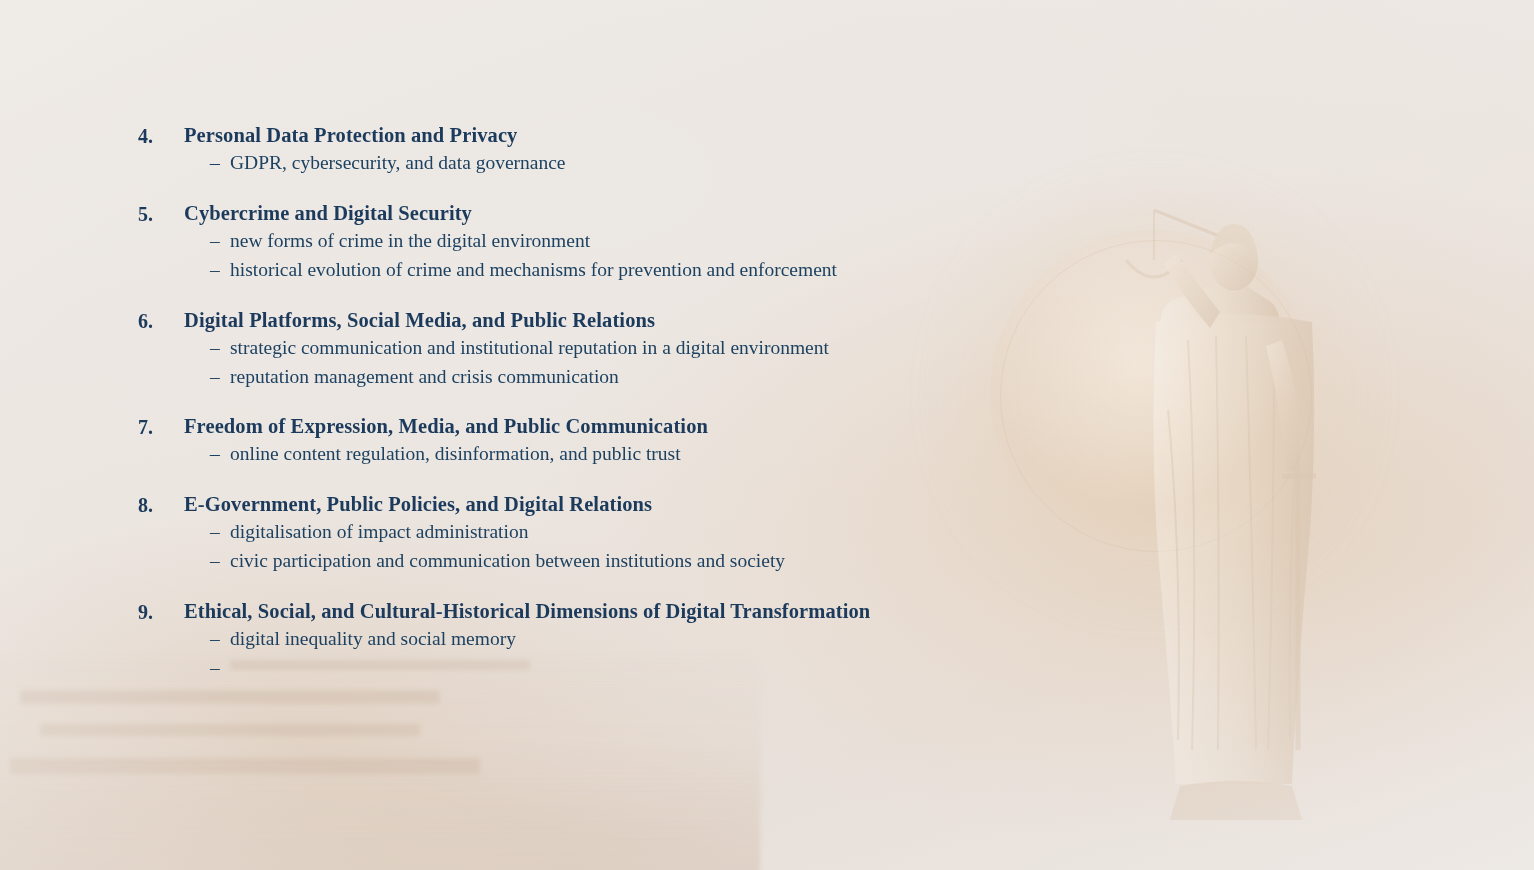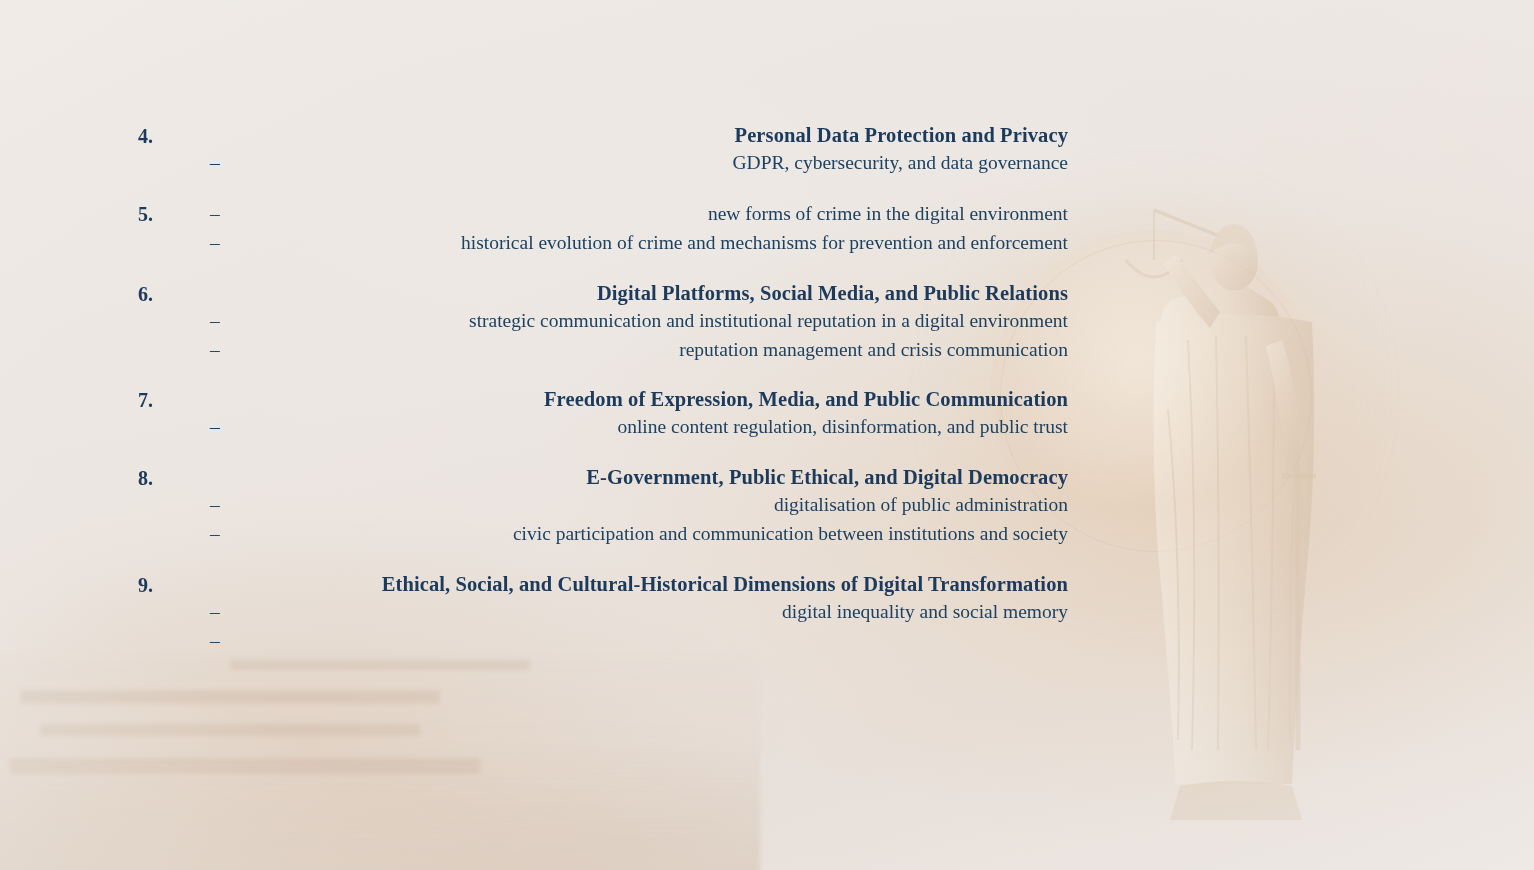--- a/index.html
+++ b/index.html
@@ -101,21 +101,21 @@
 
   .num {
     width: 46px;
     flex: 0 0 46px;
     font-size: 20px;
     font-weight: bold;
     color: #1b3a5c;
     line-height: 1.35;
     padding-top: 1px;
   }
-  .body { flex: 1; text-align: right; }
+  .body { flex: 1; }
   .title {
     font-size: 20.5px;
     font-weight: bold;
     color: #1b3a5c;
     line-height: 1.32;
     letter-spacing: 0.1px;
   }
   .sub {
     font-size: 19.5px;
     color: #1c4161;
@@ -202,20 +202,21 @@
       <div class="body">
         <div class="title">Personal Data Protection and Privacy</div>
         <div class="sub"><span class="dash">–</span></div>
         <div class="sub"><span class="dash">–</span><span>GDPR, cybersecurity, and data governance</span></div>
       </div>
     </div>
 
     <div class="item">
       <div class="num">5.</div>
       <div class="body">
+        <div class="title">Cybercrime and Digital Security</div>
         <div class="sub"><span class="dash">–</span><span>new forms of crime in the digital environment</span></div>
         <div class="sub"><span class="dash">–</span><span>historical evolution of crime and mechanisms for prevention and enforcement</span></div>
       </div>
     </div>
 
     <div class="item">
       <div class="num">6.</div>
       <div class="body">
         <div class="title">Digital Platforms, Social Media, and Public Relations</div>
         <div class="sub"><span class="dash">–</span><span>strategic communication and institutional reputation in a digital environment</span></div>
@@ -228,22 +229,22 @@
       <div class="body">
         <div class="title">Freedom of Expression, Media, and Public Communication</div>
         <div class="sub"><span class="dash">–</span></div>
         <div class="sub"><span class="dash">–</span><span>online content regulation, disinformation, and public trust</span></div>
       </div>
     </div>
 
     <div class="item">
       <div class="num">8.</div>
       <div class="body">
-        <div class="title">E-Government, Public Ethical, and Digital Democracy</div>
-        <div class="sub"><span class="dash">–</span><span>digitalisation of public administration</span></div>
+        <div class="title">E-Government, Public Policies, and Digital Relations</div>
+        <div class="sub"><span class="dash">–</span><span>digitalisation of impact administration</span></div>
         <div class="sub"><span class="dash">–</span><span>civic participation and communication between institutions and society</span></div>
       </div>
     </div>
 
     <div class="item">
       <div class="num">9.</div>
       <div class="body">
         <div class="title">Ethical, Social, and Cultural-Historical Dimensions of Digital Transformation</div>
         <div class="sub"><span class="dash">–</span><span>digital inequality and social memory</span></div>
         <div class="sub"><span class="dash">–</span></div>

